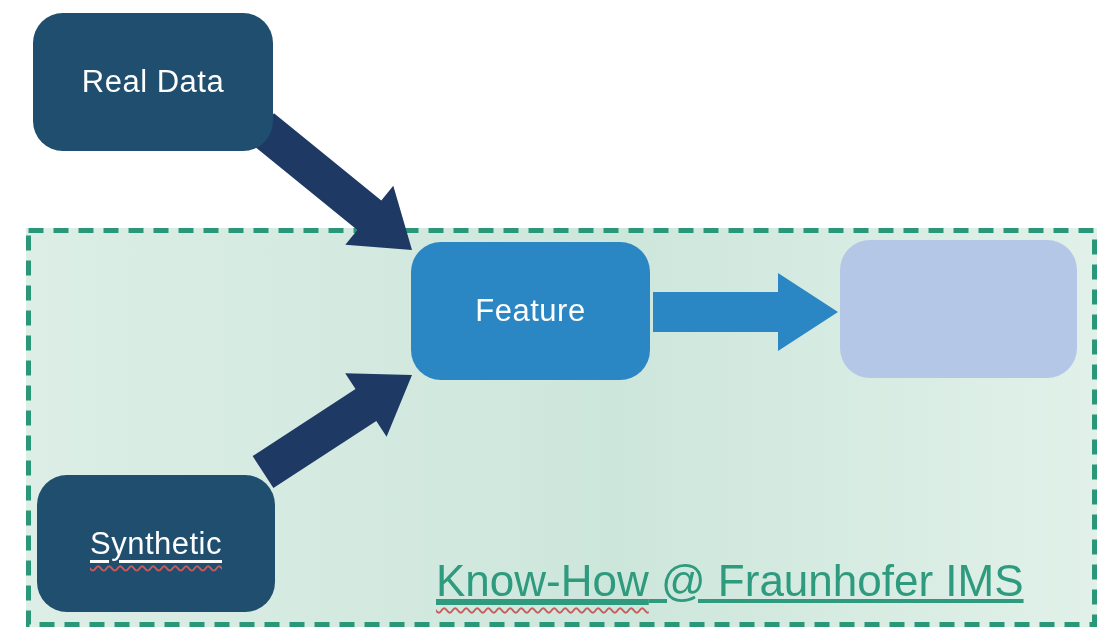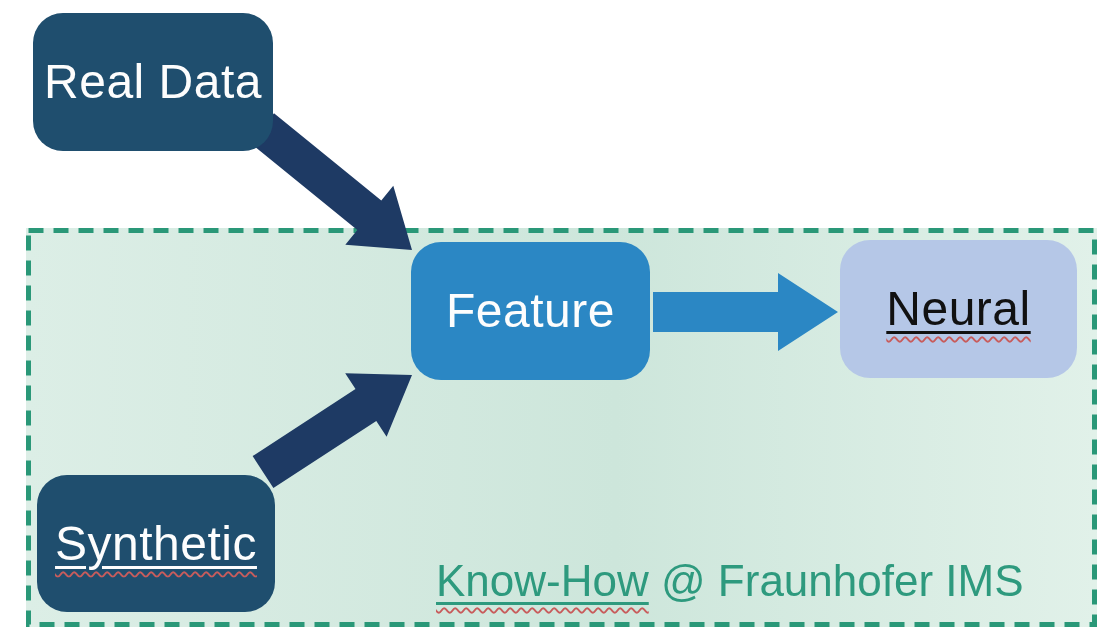--- a/index.html
+++ b/index.html
@@ -35,40 +35,41 @@
 
   
   .node {
     position: absolute;
     border-radius: 30px;
     display: flex;
     flex-direction: column;
     align-items: center;
     justify-content: center;
     text-align: center;
-    font-size: 48px;
+    font-size: 31px;
     line-height: 60px;
     letter-spacing: 0.5px;
   }
   .node-dark  { background: #1f4e6e; color: #fdfdfd; }
   .node-blue  { background: #2b87c4; color: #fdfdfd; text-align: center; }
   .node-light { background: #b5c7e7; color: #111111; }
 
   .node-real      { left: 33px;  top: 13px;  width: 240px; height: 138px; }
   .node-feature   { left: 411px; top: 242px; width: 239px; height: 138px; }
   .node-neural    { left: 840px; top: 240px; width: 237px; height: 138px; }
   .node-synthetic { left: 37px;  top: 475px; width: 238px; height: 137px; }
 
   
   .caption {
     position: absolute;
     left: 436px; top: 556px;
     font-size: 44px;
     color: #2e9a7e;
     white-space: nowrap;
+    text-decoration: underline;
   }
 
   
   .u-solid {
     text-decoration-line: underline;
     text-decoration-thickness: 2.5px;
     text-underline-offset: 6px;
   }
   .u-wavy {
     text-decoration-line: underline;
@@ -97,21 +98,20 @@
 
   <div class="node node-dark node-real">
     <span>Real Data</span>
   </div>
 
   <div class="node node-blue node-feature">
     <span>Feature</span>
   </div>
 
   <div class="node node-light node-neural">
-    <span class="u-solid"><span class="u-wavy">Neural</span></span>
   </div>
 
   <div class="node node-dark node-synthetic">
     <span class="u-solid"><span class="u-wavy">Synthetic</span></span>
   </div>
 
   <div class="caption">
     <span class="u-solid"><span class="u-wavy">Know-How</span></span><span> @ Fraunhofer IMS</span>
   </div>
 

